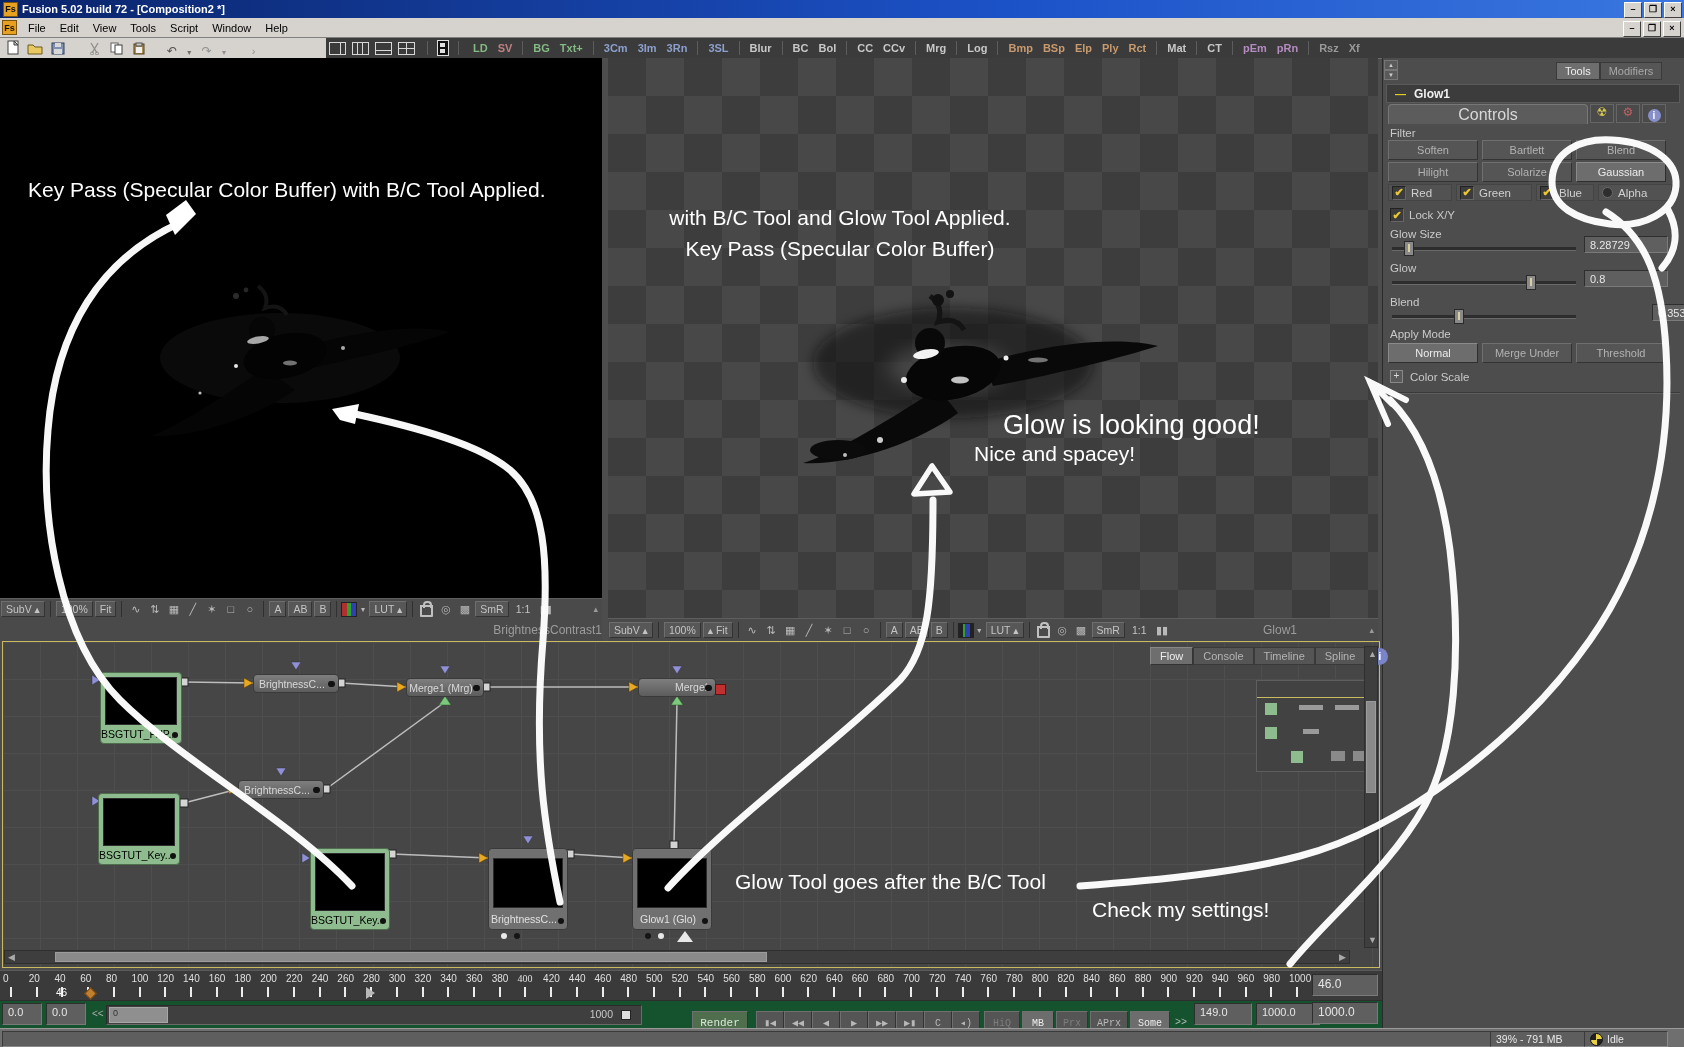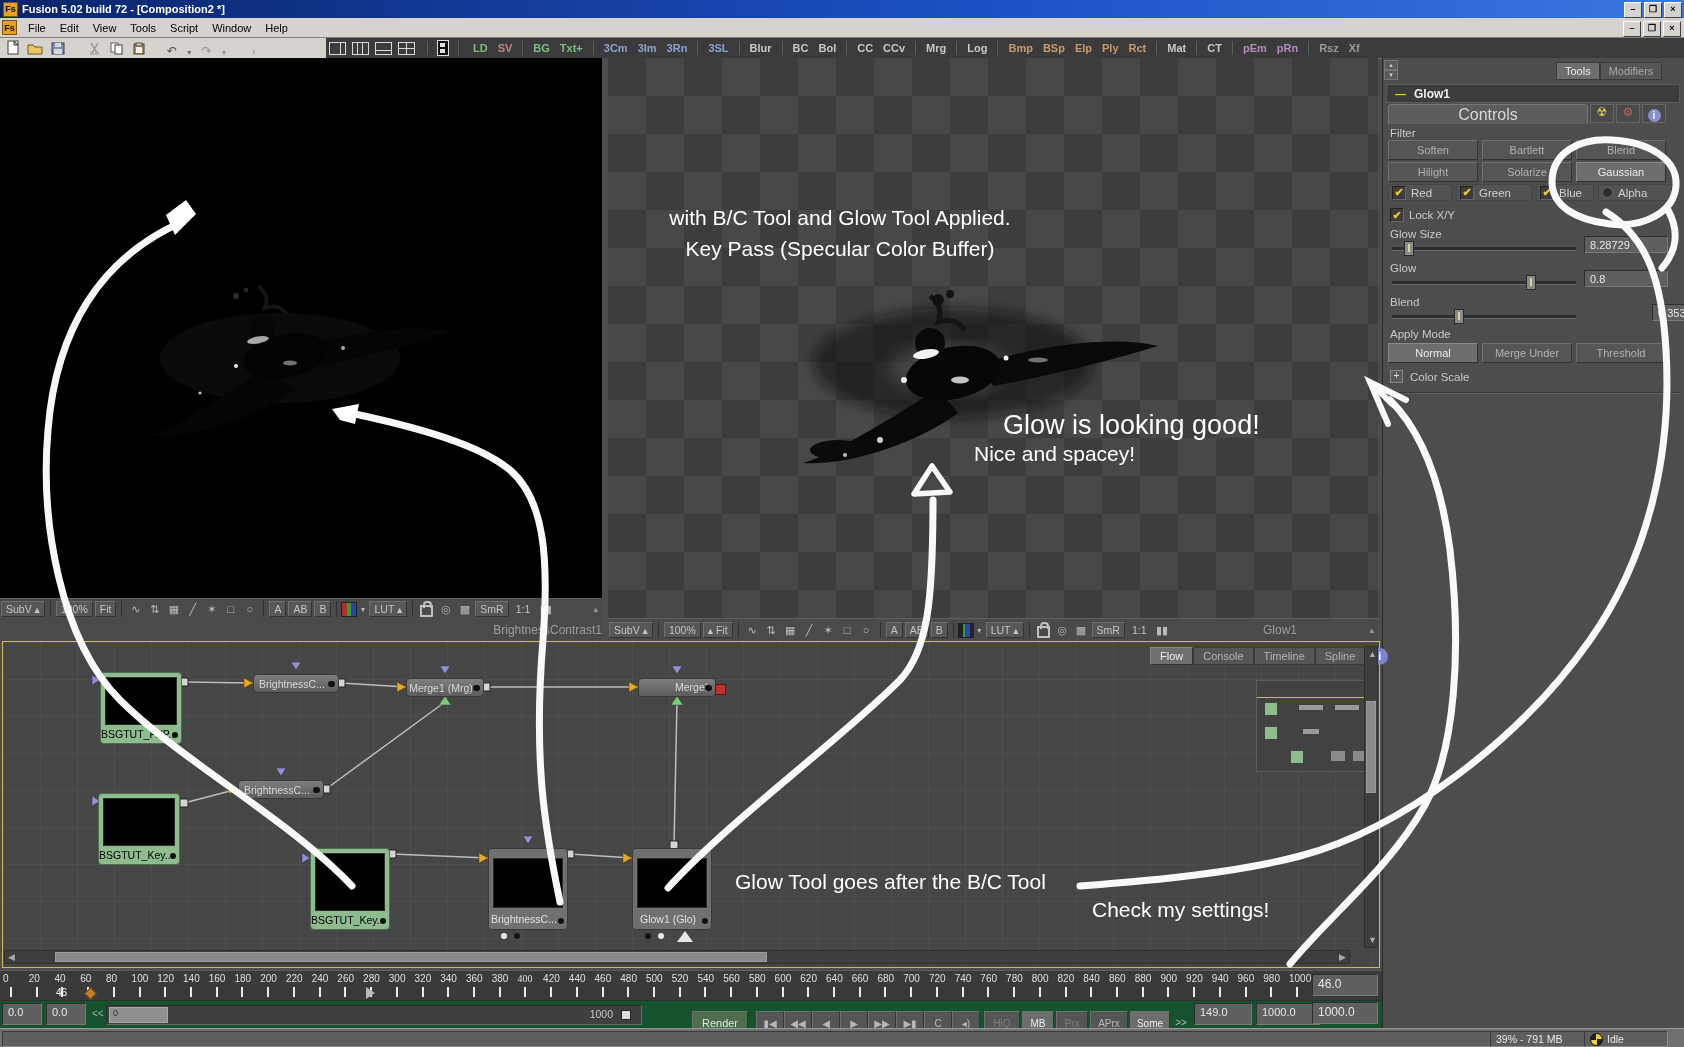--- a/index.html
+++ b/index.html
@@ -69,21 +69,21 @@
     display:inline-flex;align-items:center;justify-content:center;color:#e8c832;font-size:11px;font-weight:bold;}
   .strack{position:absolute;height:3px;background:#2d2d2d;border-bottom:1px solid #6a6a6a;}
   .shandle{position:absolute;width:8px;height:13px;background:#8a8a8a;border:1px solid #2a2a2a;top:-6px;}
   .shandle:after{content:"";position:absolute;left:3px;top:2px;width:2px;height:8px;background:#d8d0a0;}
   
   .ruler{left:0;top:970px;width:1382px;height:30px;background:#3a3a3a;border-top:1px solid #5a5a5a;box-sizing:border-box;}
   .rlab{position:absolute;top:2px;font-size:10px;color:#e0e0e0;}
   .rtick{position:absolute;top:16px;width:2px;height:10px;background:#ececec;}
   .transport{left:0;top:1000px;width:1382px;height:28px;background:#14532d;border-top:1px solid #2e2e2e;box-sizing:border-box;}
   .tpbtn{position:absolute;top:10px;height:22px;background:#555;border:1px solid;border-color:#6f6f6f #333 #333 #6f6f6f;
-    color:#b8b8b8;font-size:10px;display:flex;align-items:center;justify-content:center;}
+    color:#b8b8b8;font-size:10px;display:flex;align-items:center;justify-content:center;font-family:Liberation Mono, monospace;}
   .tpbtn.on{background:#6d6d6d;color:#eee;}
   .tpbtn.dim{color:#7d7d7d;}
   
   .statusbar{left:0;top:1028px;width:1684px;height:19px;background:#6f6f6f;border-top:1px solid #9a9a9a;box-sizing:border-box;}
   .scell{position:absolute;top:2px;height:14px;background:#5e5e5e;border:1px solid;border-color:#3a3a3a #8a8a8a #8a8a8a #3a3a3a;
     color:#e8e8e8;font-size:10.5px;display:flex;align-items:center;padding:0 5px;box-sizing:content-box;}
   .annot{position:absolute;z-index:60;color:#fff;white-space:nowrap;}
 </style>
 </head>
 <body>
@@ -702,20 +702,21 @@
       <path d="M 1668,210 C 1680,232 1676,252 1662,268"></path>
       <path stroke-width="6" d="M 1406,400 L 1370,382 L 1388,424 M 1370,382 L 1392,404"></path>
       <polygon stroke-width="5.5" stroke-linejoin="round" points="932,466 914,494 950,492"></polygon>
     </g>
     <g fill="#ffffff" stroke="none">
       <polygon points="196,214 175,235 166,215 186,200"></polygon>
       <polygon points="332,409 359,404 355,424 340,420"></polygon>
     </g>
   </svg>
 
+  <div class="annot" style="left:28px;top:178px;font-size:21px">Key Pass (Specular Color Buffer) with B/C Tool Applied.</div>
   <div class="annot" style="left:640px;top:202px;width:400px;text-align:center;font-size:21px;line-height:31px">
     <div>with B/C Tool and Glow Tool Applied.</div>
     <div>Key Pass (Specular Color Buffer)</div>
   </div>
   <div class="annot" style="left:1003px;top:410px;font-size:27px">Glow is looking good!</div>
   <div class="annot" style="left:974px;top:442px;font-size:21px">Nice and spacey!</div>
   <div class="annot fnote" style="left:735px;top:870px">Glow Tool goes after the B/C Tool</div>
   <div class="annot fnote" style="left:1092px;top:898px">Check my settings!</div>
 
 </div>

